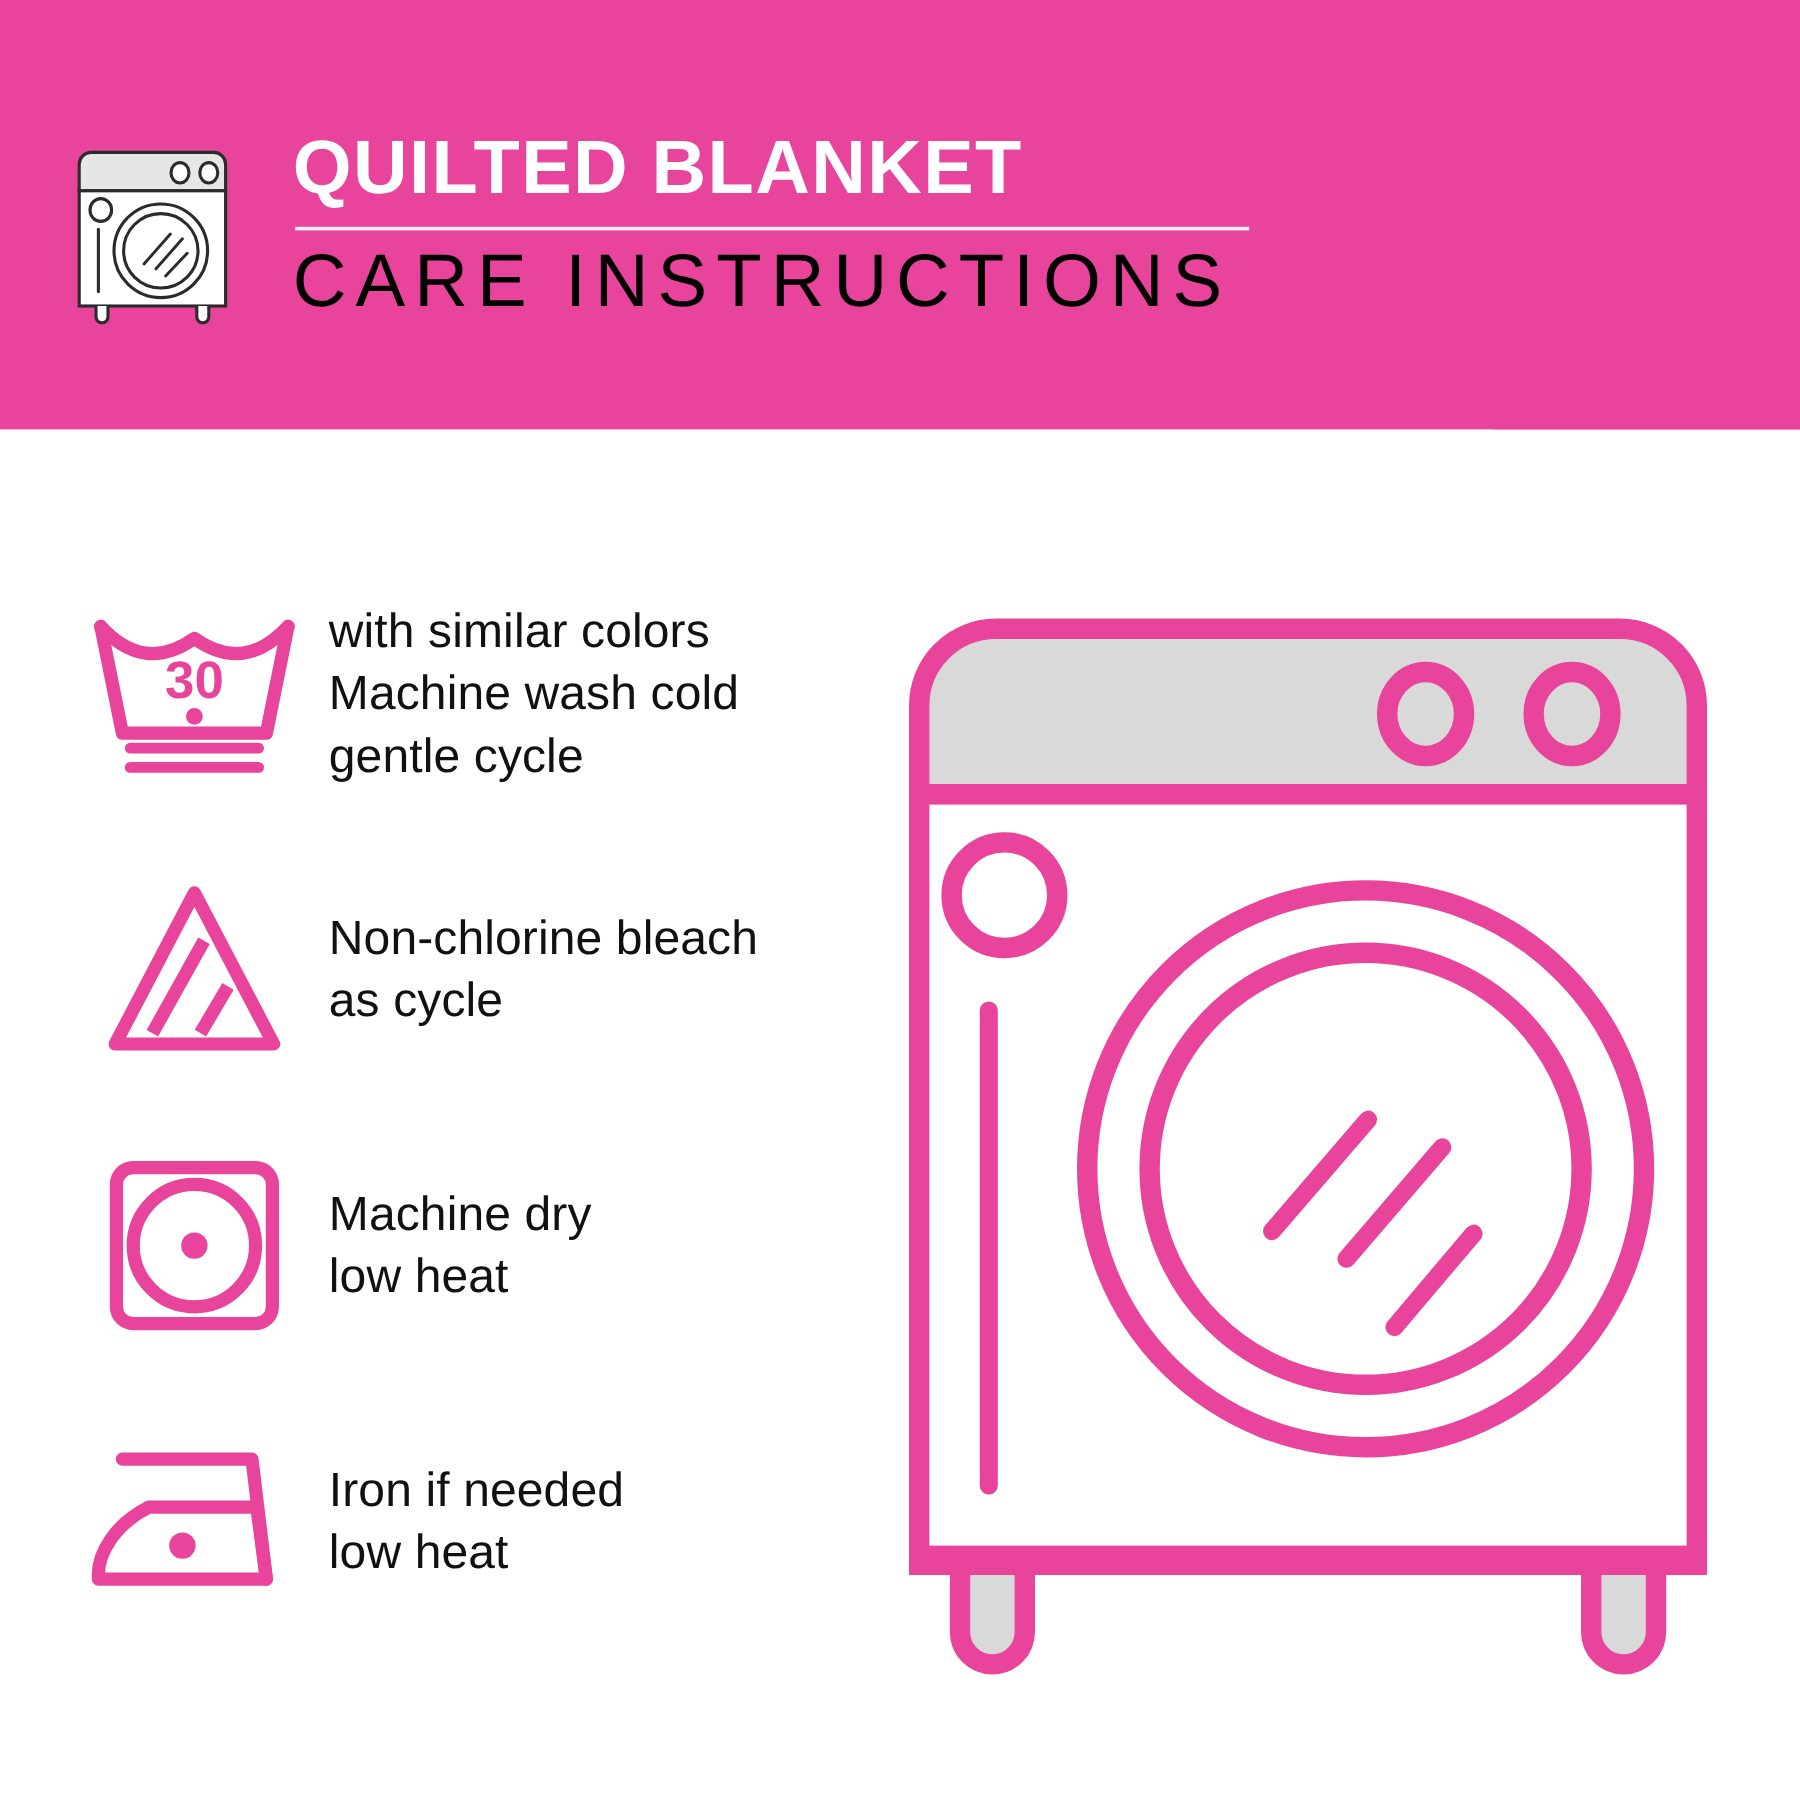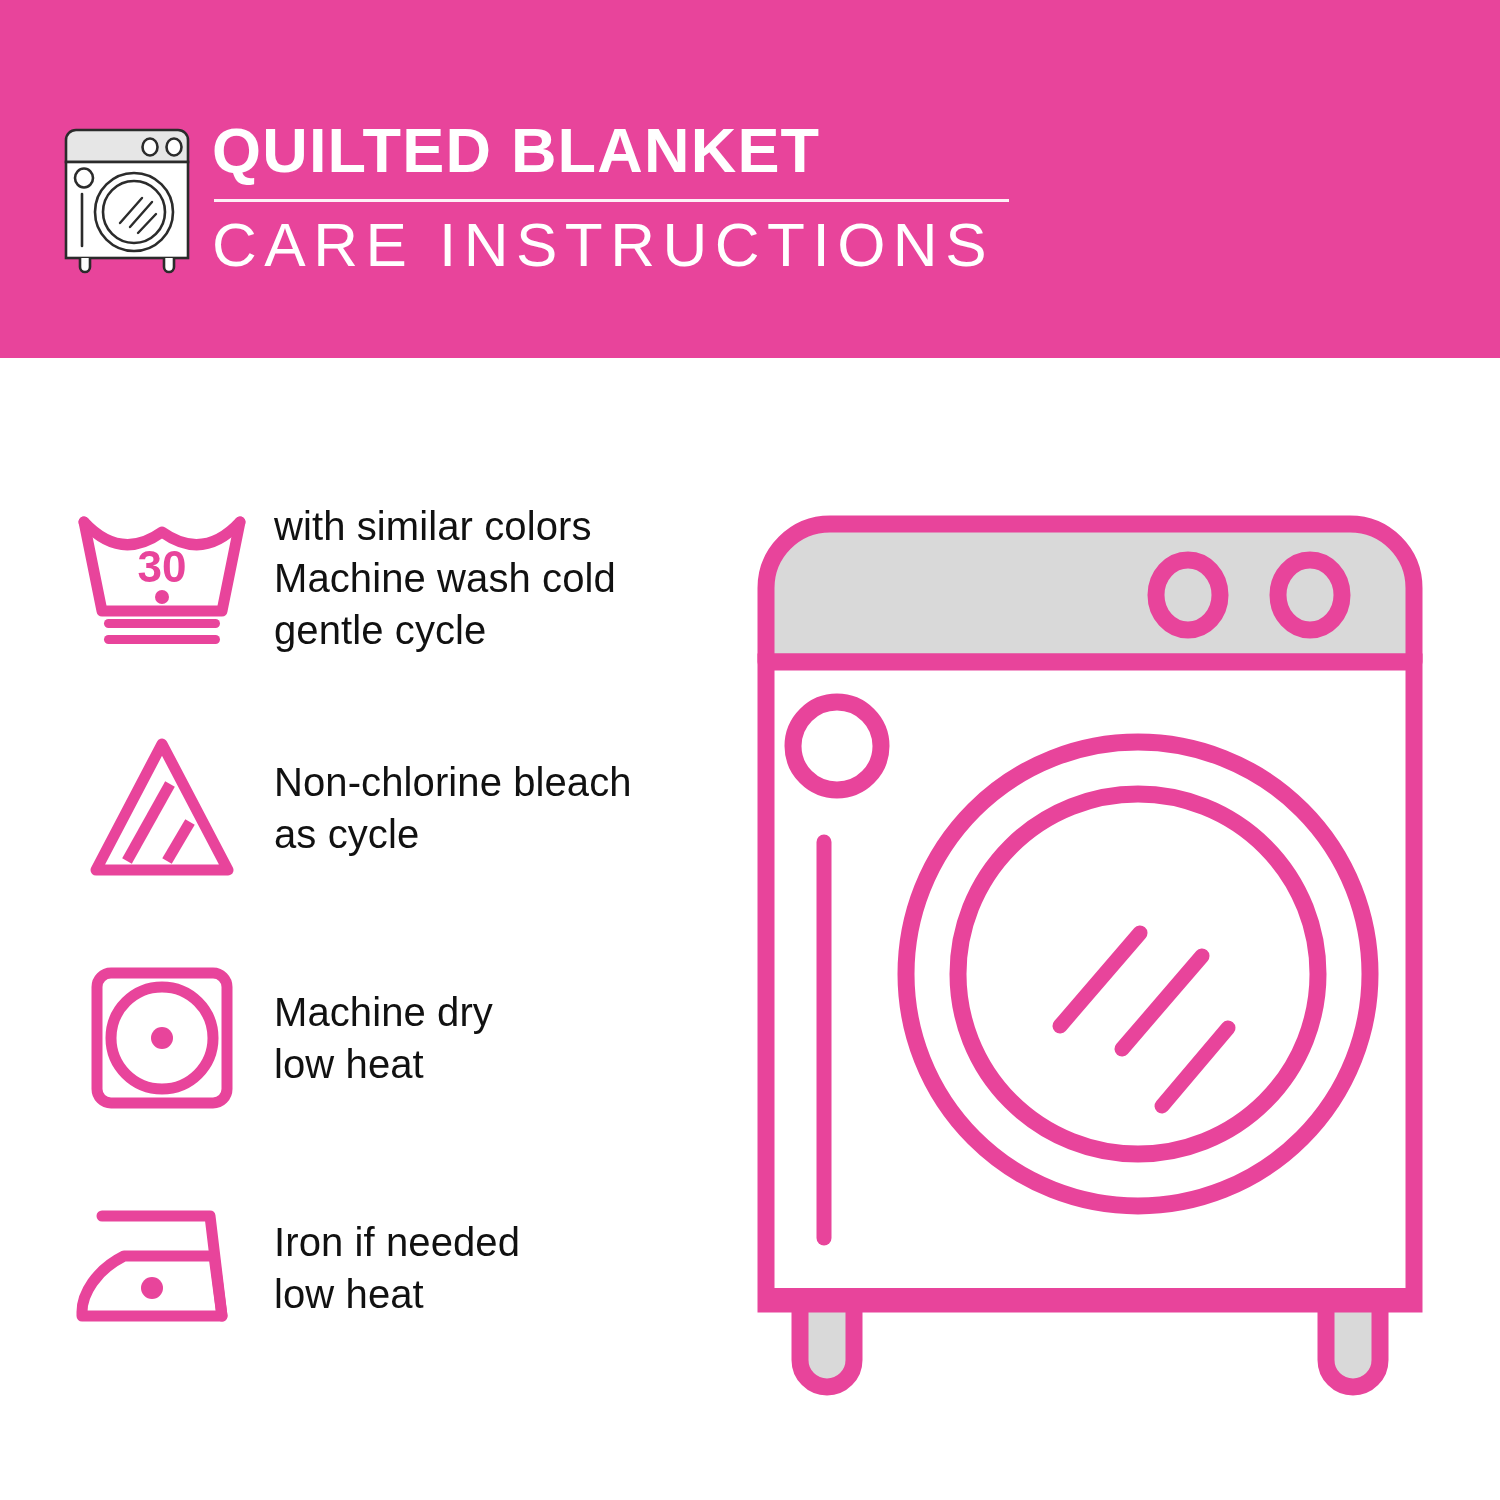--- a/index.html
+++ b/index.html
@@ -25,21 +25,22 @@
     background: #e8449b;
   }
   #header-inner {
     position: absolute;
     left: 62px;
     top: 96px;
     width: 1000px;
     height: 180px;
     display: flex;
     flex-direction: row;
-    align-items: flex-end;
+    align-items: center;
+    gap: 32px;
   }
   #header-logo {
     width: 130px;
     height: 160px;
     flex: 0 0 130px;
     margin-top: 14px;
   }
   #header-titles {
     flex: 1 1 auto;
     margin-left: 20px;
@@ -54,21 +55,21 @@
     white-space: nowrap;
   }
   #title-divider {
     width: 795px;
     height: 3px;
     background: #ffffff;
     margin: 17px 0 12px 2px;
     opacity: 0.92;
   }
   #title-sub {
-    color: #ffffff;
+    color: #000000;
     font-size: 62px;
     font-weight: normal;
     letter-spacing: 7.5px;
     line-height: 1.0;
     white-space: nowrap;
   }
 
   
   #main {
     position: absolute;

